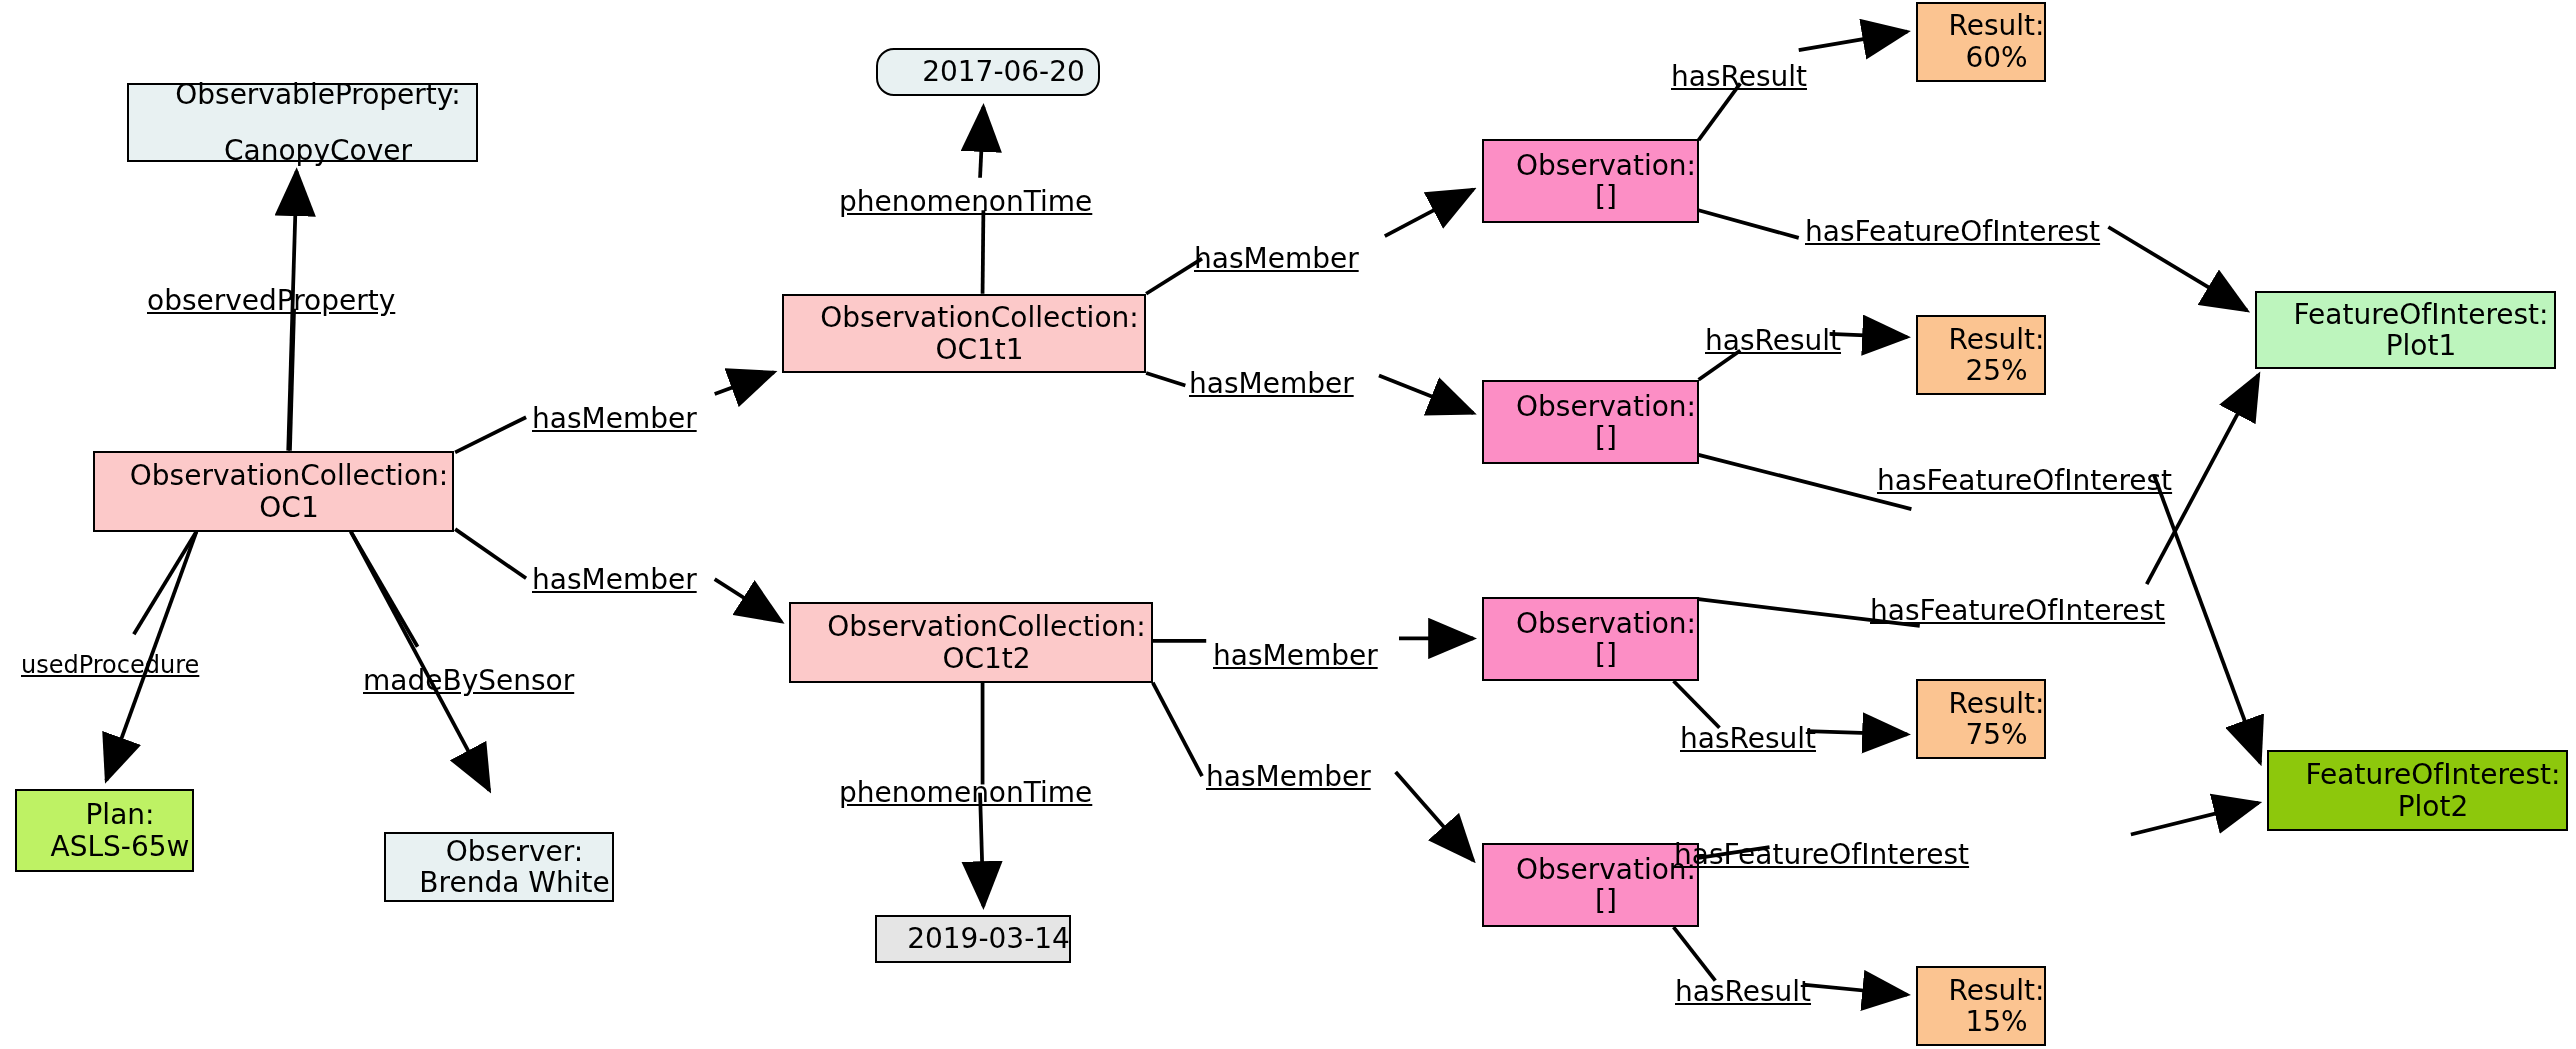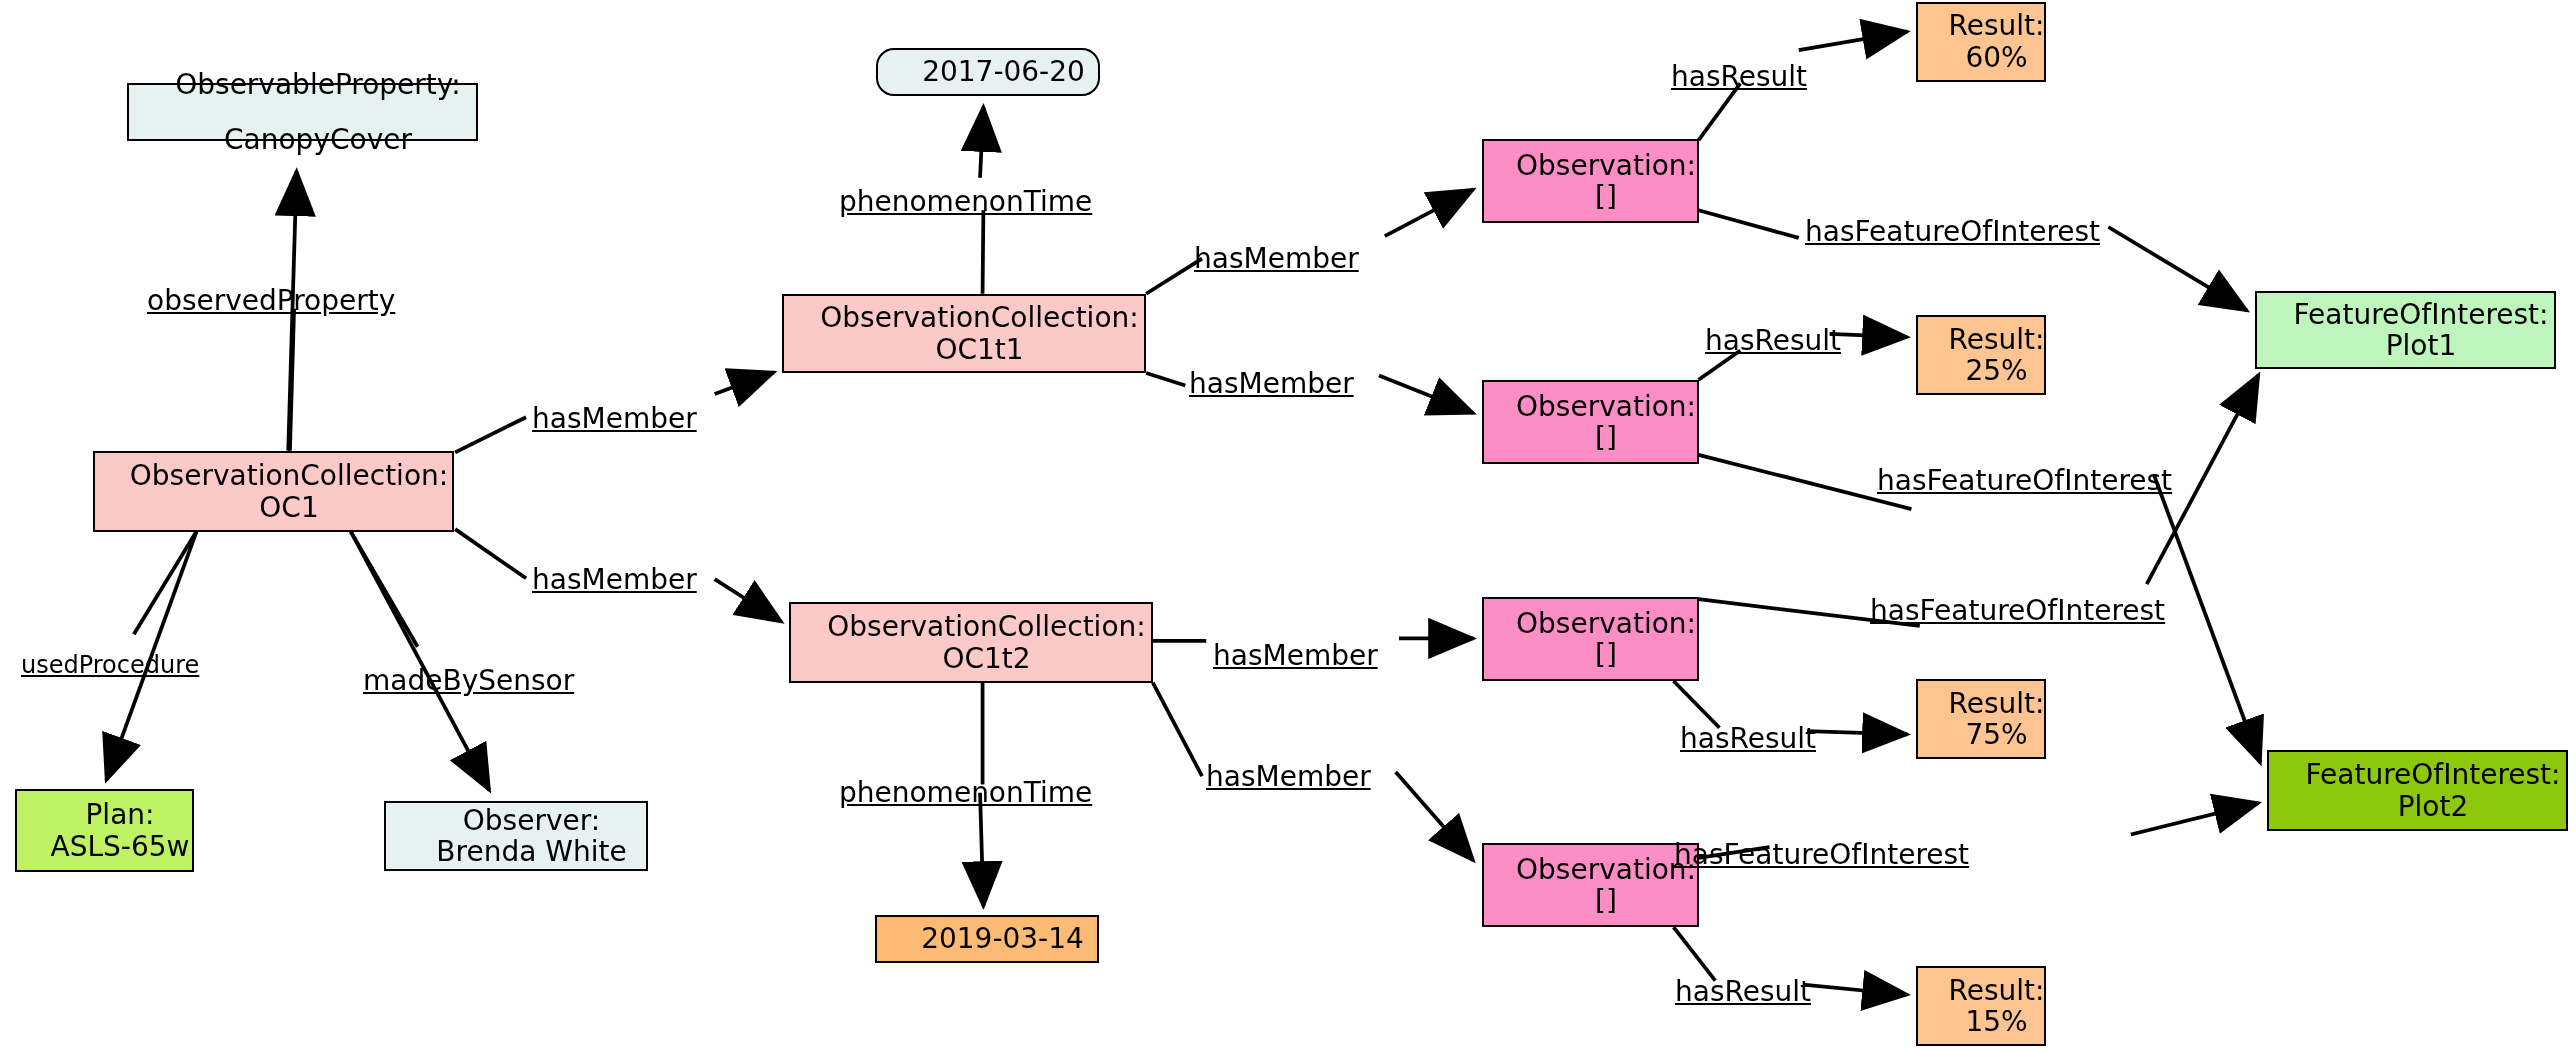--- a/index.html
+++ b/index.html
@@ -82,48 +82,48 @@
       <path d="M 2035,1028 L 2120,1015"></path>
       <path d="M 352,370 L 347,540"></path>
       <path d="M 1178,252 L 1177,352"></path>
       <path d="M 1177,818 L 1177,940"></path>
       <path d="M 235,637 L 160,760"></path>
       <path d="M 420,637 L 500,775"></path>
     </g>
   </svg>
 
   <div id="node-layer">
-      <div class="node" style="left: 127px; top: 83px; width: 351px; height: 58px; background: rgb(232, 241, 242); font-size: 28px; gap: 24px;">
+      <div class="node" style="left: 127px; top: 83px; width: 351px; height: 79px; background: rgb(232, 241, 242); font-size: 28px; gap: 24px;">
         <span class="l1">ObservableProperty:</span>
         <span class="l2">CanopyCover</span>
       </div>
       <div class="node" style="left: 93px; top: 451px; width: 361px; height: 81px; background: rgb(252, 201, 201); font-size: 28px;">
         <span class="l1">ObservationCollection:</span>
         <span class="l2">OC1</span>
       </div>
       <div class="node" style="left: 15px; top: 789px; width: 179px; height: 83px; background: #bef264; font-size: 28px;">
         <span class="l1">Plan:</span>
         <span class="l2">ASLS-65w</span>
       </div>
-      <div class="node" style="left: 384px; top: 801px; width: 264px; height: 70px; background: rgb(232, 241, 242); font-size: 28px;">
+      <div class="node" style="left: 384px; top: 832px; width: 230px; height: 70px; background: rgb(232, 241, 242); font-size: 28px;">
         <span class="l1">Observer:</span>
         <span class="l2">Brenda White</span>
       </div>
       <div class="node" style="left: 876px; top: 48px; width: 224px; height: 48px; background: rgb(232, 241, 242); font-size: 28px; border-radius: 18px;">
         <span class="l1">2017-06-20</span>
       </div>
       <div class="node" style="left: 782px; top: 294px; width: 364px; height: 79px; background: rgb(252, 201, 201); font-size: 28px;">
         <span class="l1">ObservationCollection:</span>
         <span class="l2">OC1t1</span>
       </div>
       <div class="node" style="left: 789px; top: 602px; width: 364px; height: 81px; background: rgb(252, 201, 201); font-size: 28px;">
         <span class="l1">ObservationCollection:</span>
         <span class="l2">OC1t2</span>
       </div>
-      <div class="node" style="left: 875px; top: 915px; width: 224px; height: 48px; background: #fdba74; font-size: 28px;">
+      <div class="node" style="left: 875px; top: 915px; width: 196px; height: 48px; background: #e5e5e5; font-size: 28px;">
         <span class="l1">2019-03-14</span>
       </div>
       <div class="node" style="left: 1482px; top: 139px; width: 217px; height: 84px; background: rgb(252, 142, 197); font-size: 28px;">
         <span class="l1">Observation:</span>
         <span class="l2">[]</span>
       </div>
       <div class="node" style="left: 1482px; top: 380px; width: 217px; height: 84px; background: rgb(252, 142, 197); font-size: 28px;">
         <span class="l1">Observation:</span>
         <span class="l2">[]</span>
       </div>

